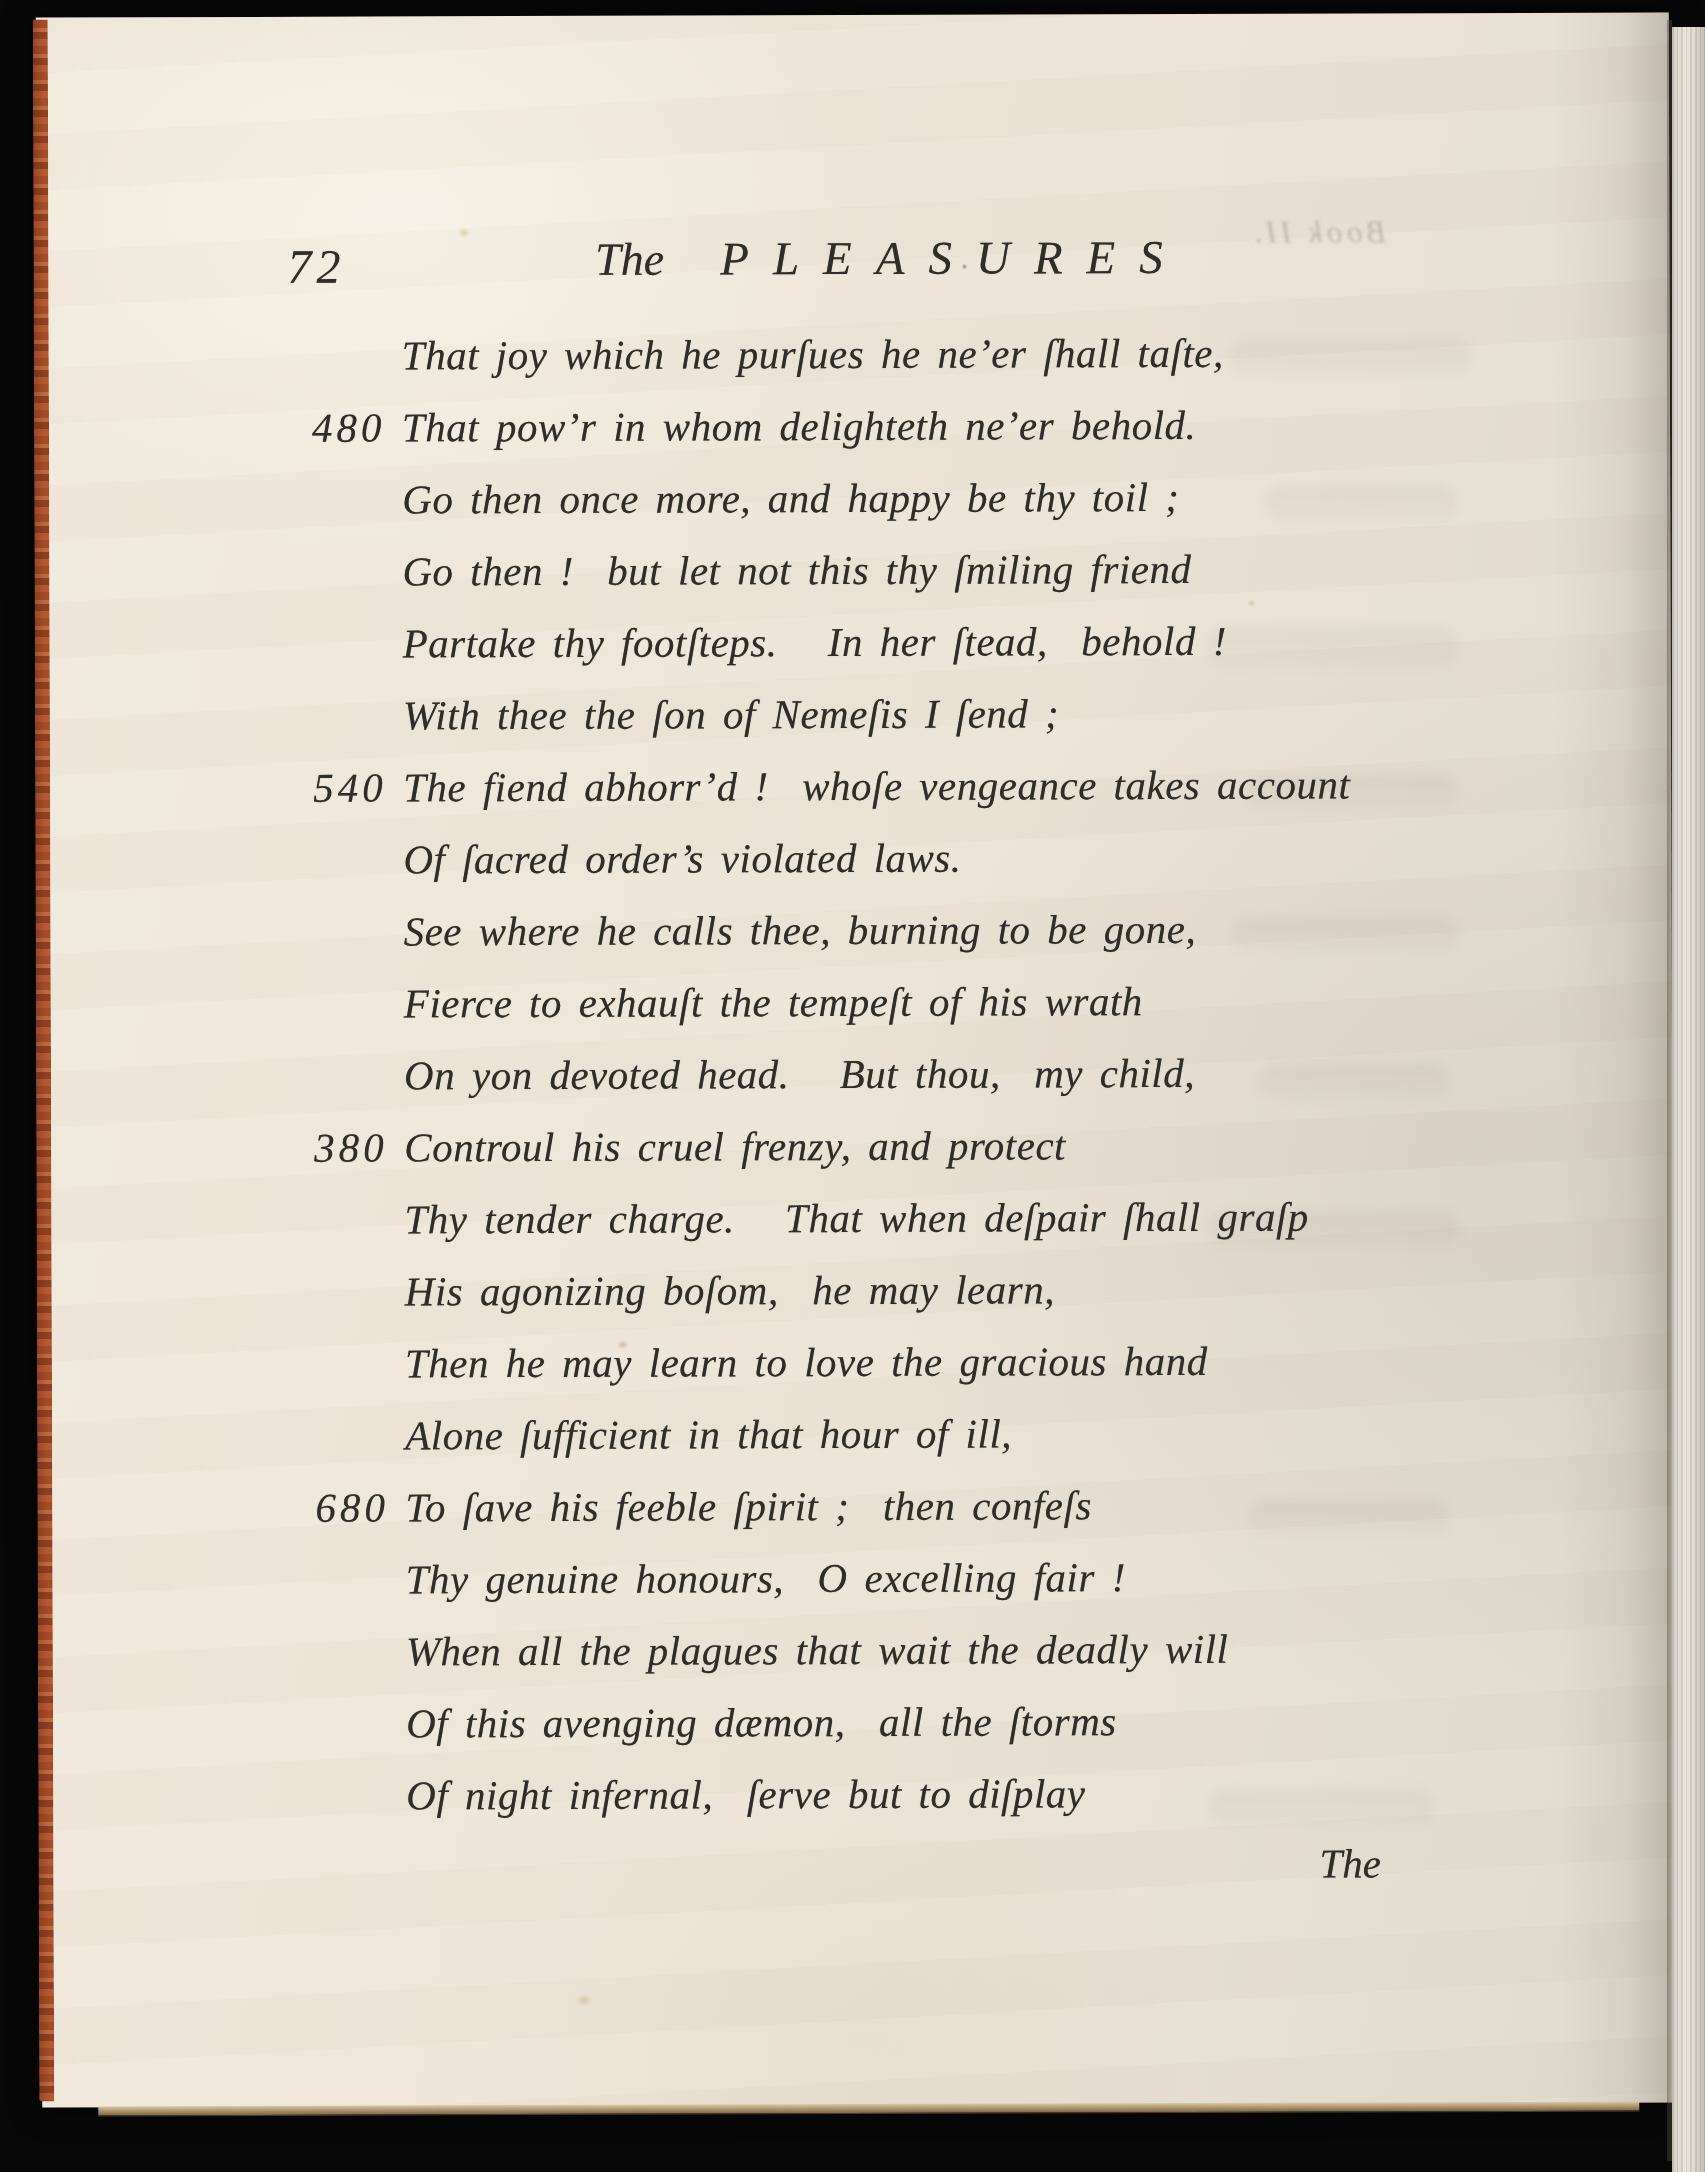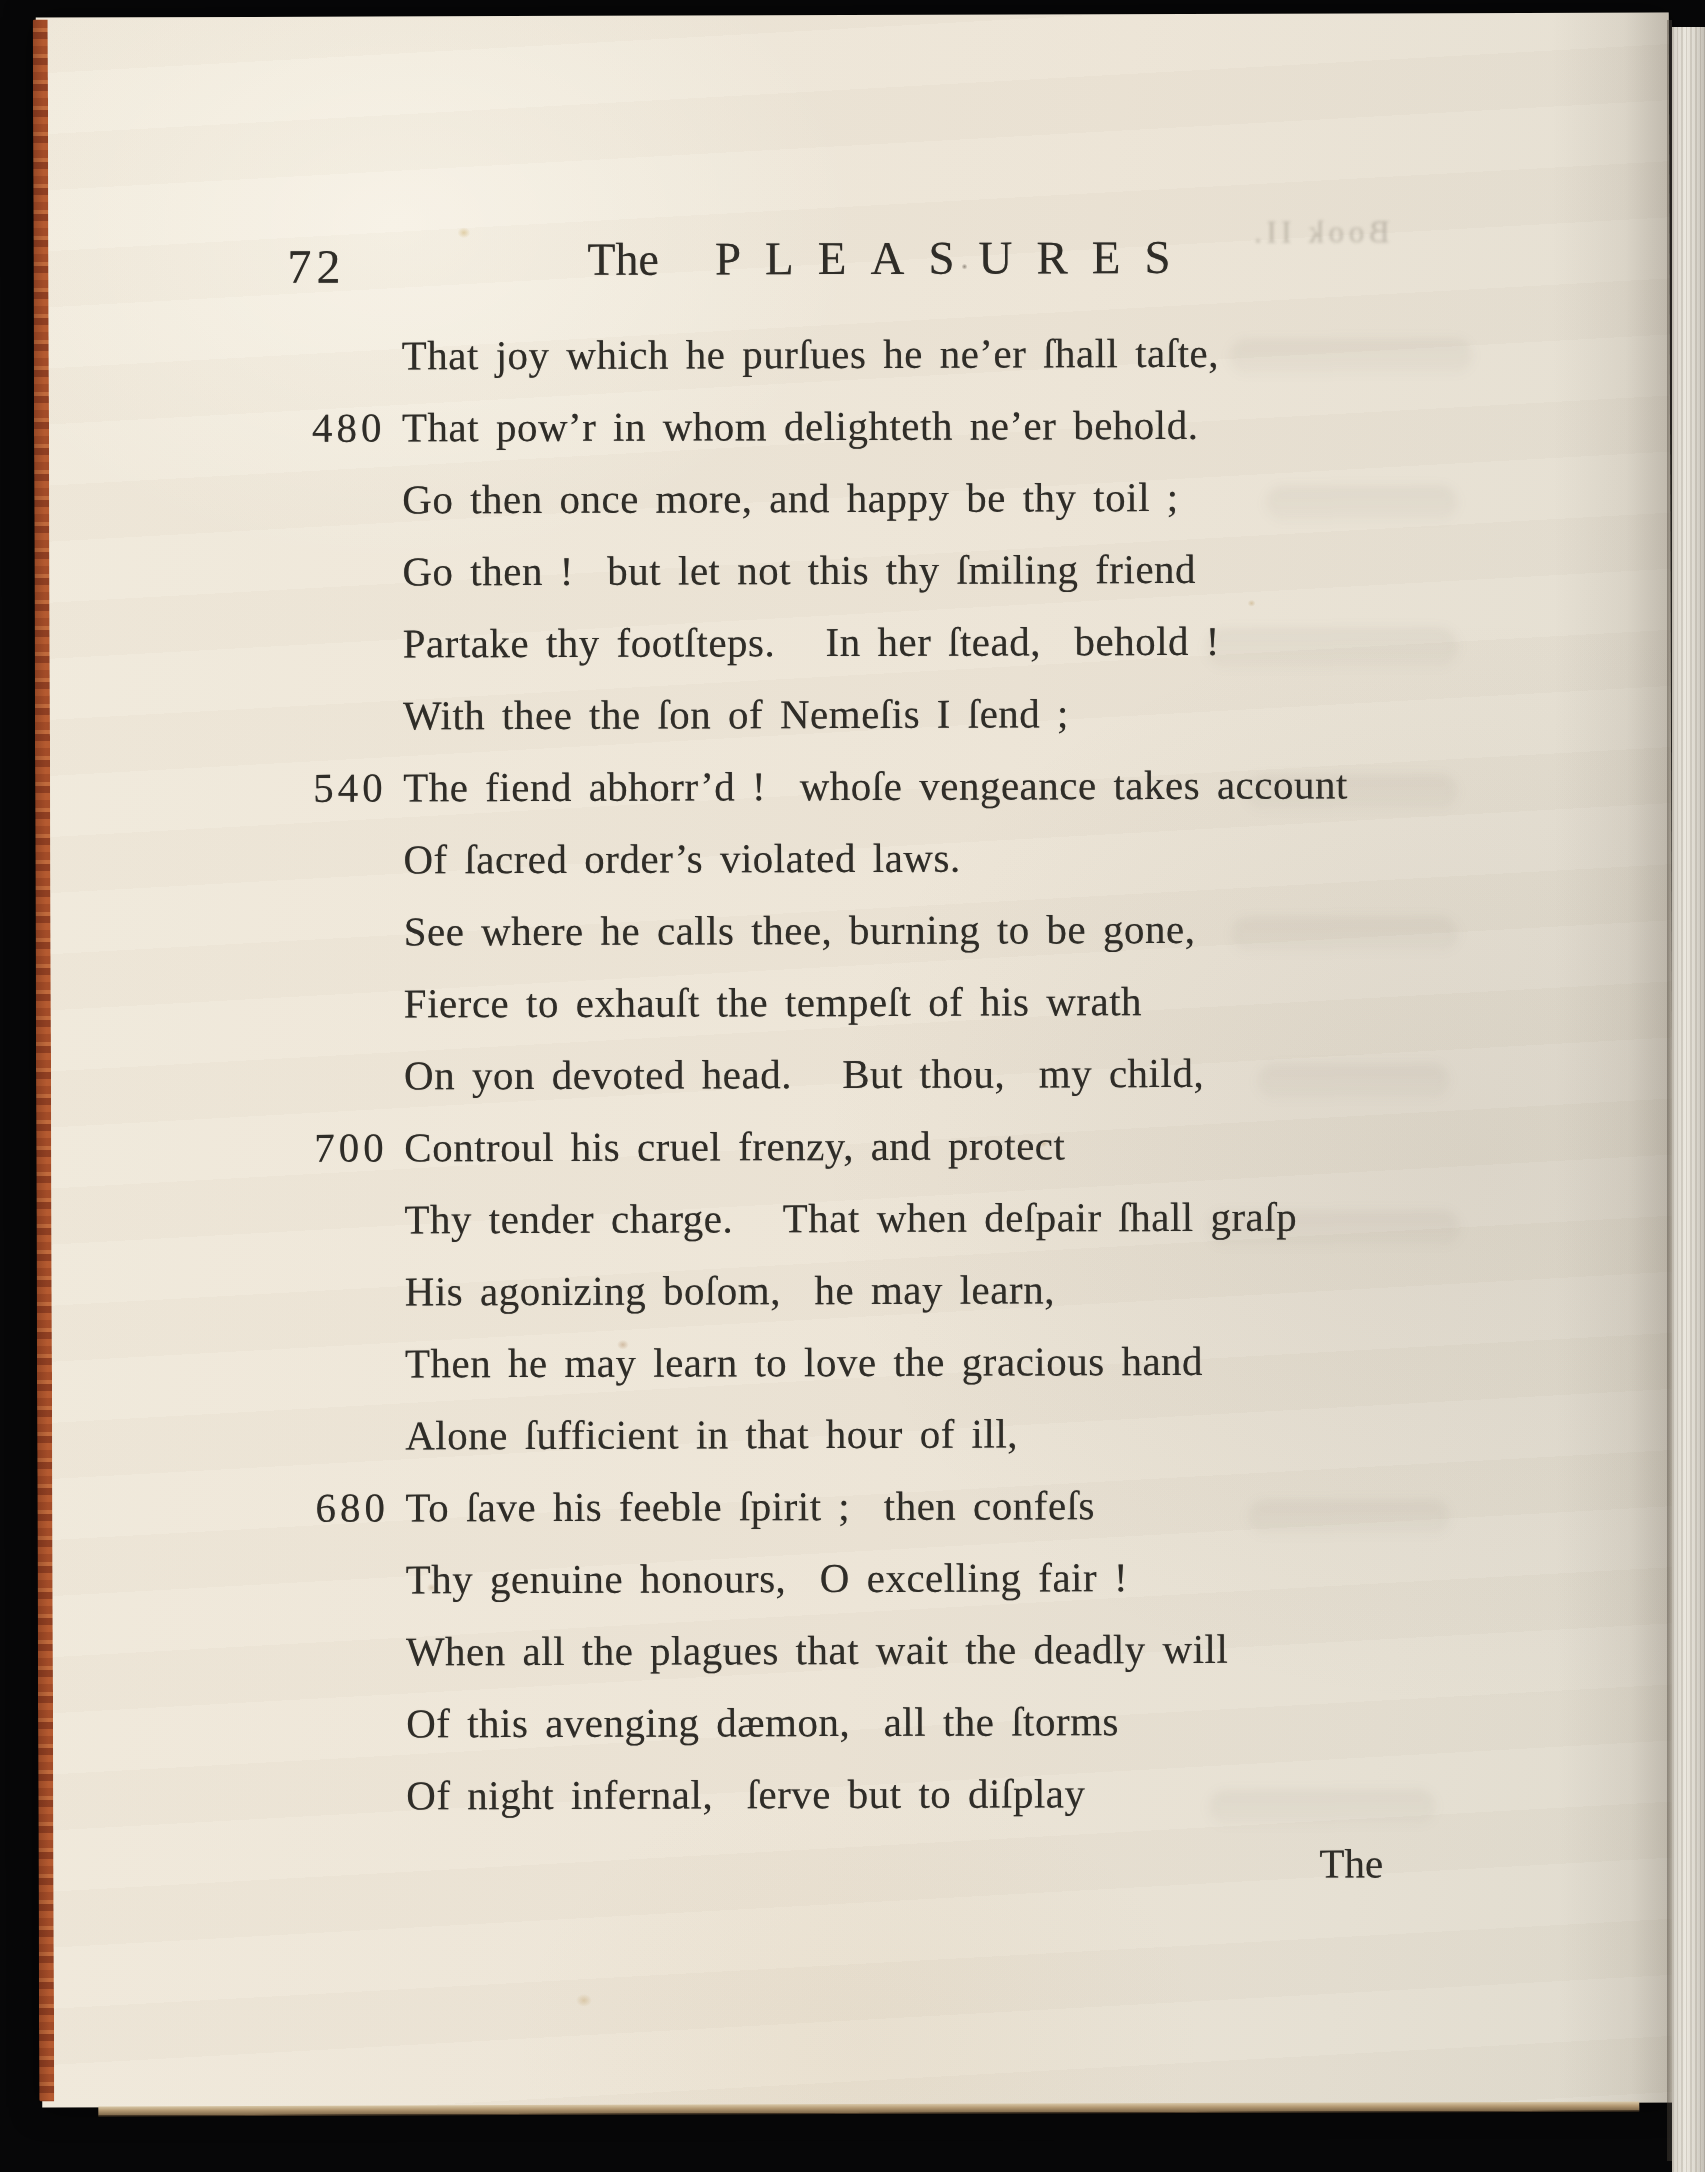--- a/index.html
+++ b/index.html
@@ -1,19 +1,20 @@
 <!DOCTYPE html>
 <html style="font-size:8px"><head>
 <meta charset="utf-8">
 <style>
   html,body{margin:0;padding:0;background:#070708;}
   .stage{
     position:relative;width:1706px;height:2172px;overflow:hidden;
     background:#070708;
     font-family:"Liberation Serif","DejaVu Serif",serif;
+    font-style:italic;
   }
   
   .page{
     position:absolute;left:39px;top:15px;width:1633px;height:2090px;
     transform:rotate(-0.18deg);transform-origin:50% 50%;
     background:
       radial-gradient(660px 482px at 22% 10%, rgba(255,252,242,0.50), transparent 70%),
       radial-gradient(913px 761px at 88% 55%, rgba(125,115,100,0.10), transparent 72%),
       radial-gradient(457px 355px at 50% 97%, rgba(200,180,140,0.10), transparent 75%),
       linear-gradient(100deg,#f1eadc 0%,#ece4d6 55%,#e5dfd2 82%,#dfdacd 100%);
@@ -130,21 +131,21 @@
         <div class="pline"><span class="num">480</span><span class="ltext">That pow’r in whom delighteth ne’er behold.</span></div>
         <div class="pline"><span class="ltext">Go then once more, and happy be thy toil ;</span></div>
         <div class="pline"><span class="ltext">Go then !  but let not this thy ſmiling friend</span></div>
         <div class="pline"><span class="ltext">Partake thy footſteps.   In her ſtead,  behold !</span></div>
         <div class="pline"><span class="ltext">With thee the ſon of Nemeſis I ſend ;</span></div>
         <div class="pline"><span class="num">540</span><span class="ltext">The fiend abhorr’d !  whoſe vengeance takes account</span></div>
         <div class="pline"><span class="ltext">Of ſacred order’s violated laws.</span></div>
         <div class="pline"><span class="ltext">See where he calls thee, burning to be gone,</span></div>
         <div class="pline"><span class="ltext">Fierce to exhauſt the tempeſt of his wrath</span></div>
         <div class="pline"><span class="ltext">On yon devoted head.   But thou,  my child,</span></div>
-        <div class="pline"><span class="num">700</span><span class="ltext">Controul his cruel frenzy, and protect</span></div>
+        <div class="pline"><span class="num">380</span><span class="ltext">Controul his cruel frenzy, and protect</span></div>
         <div class="pline"><span class="ltext">Thy tender charge.   That when deſpair ſhall graſp</span></div>
         <div class="pline"><span class="ltext">His agonizing boſom,  he may learn,</span></div>
         <div class="pline"><span class="ltext">Then he may learn to love the gracious hand</span></div>
         <div class="pline"><span class="ltext">Alone ſufficient in that hour of ill,</span></div>
         <div class="pline"><span class="num">680</span><span class="ltext">To ſave his feeble ſpirit ;  then confeſs</span></div>
         <div class="pline"><span class="ltext">Thy genuine honours,  O excelling fair !</span></div>
         <div class="pline"><span class="ltext">When all the plagues that wait the deadly will</span></div>
         <div class="pline"><span class="ltext">Of this avenging dæmon,  all the ſtorms</span></div>
         <div class="pline"><span class="ltext">Of night infernal,  ſerve but to diſplay</span></div>
       </div>

